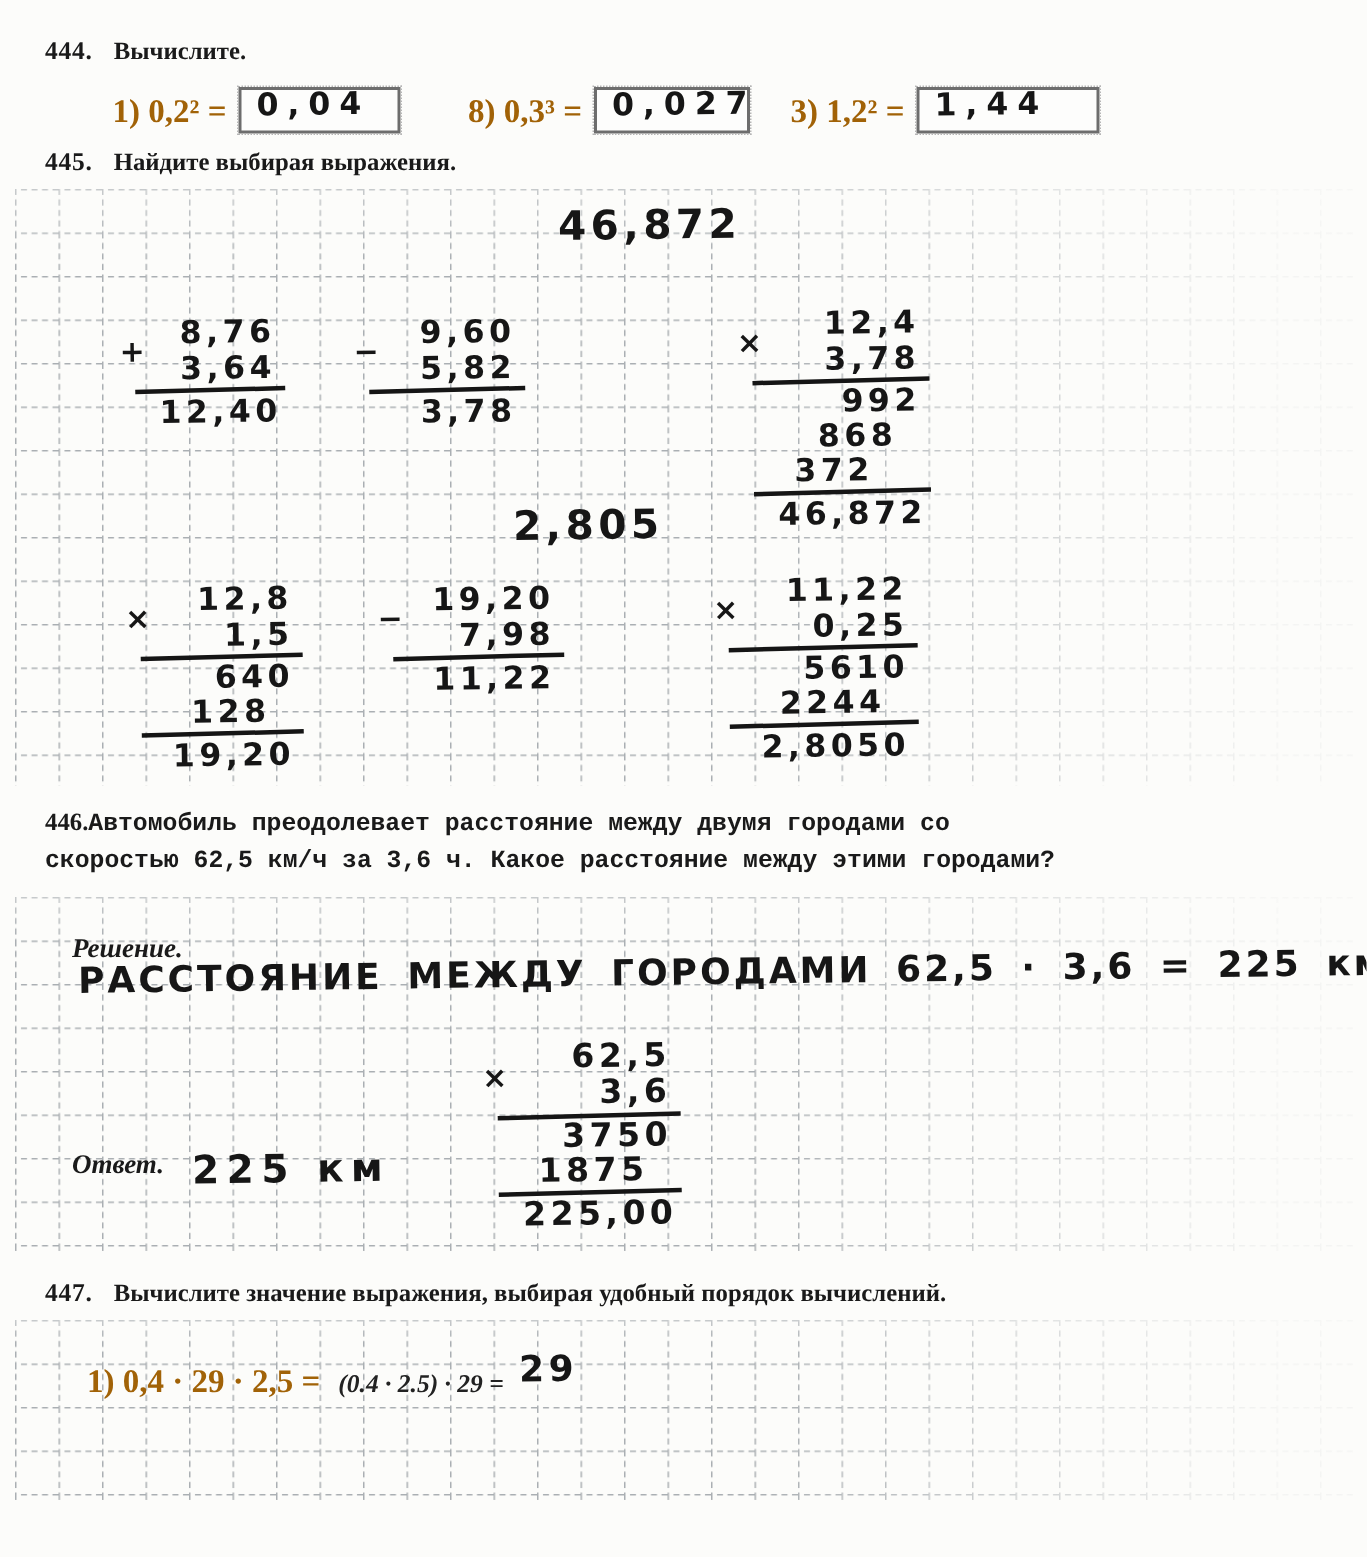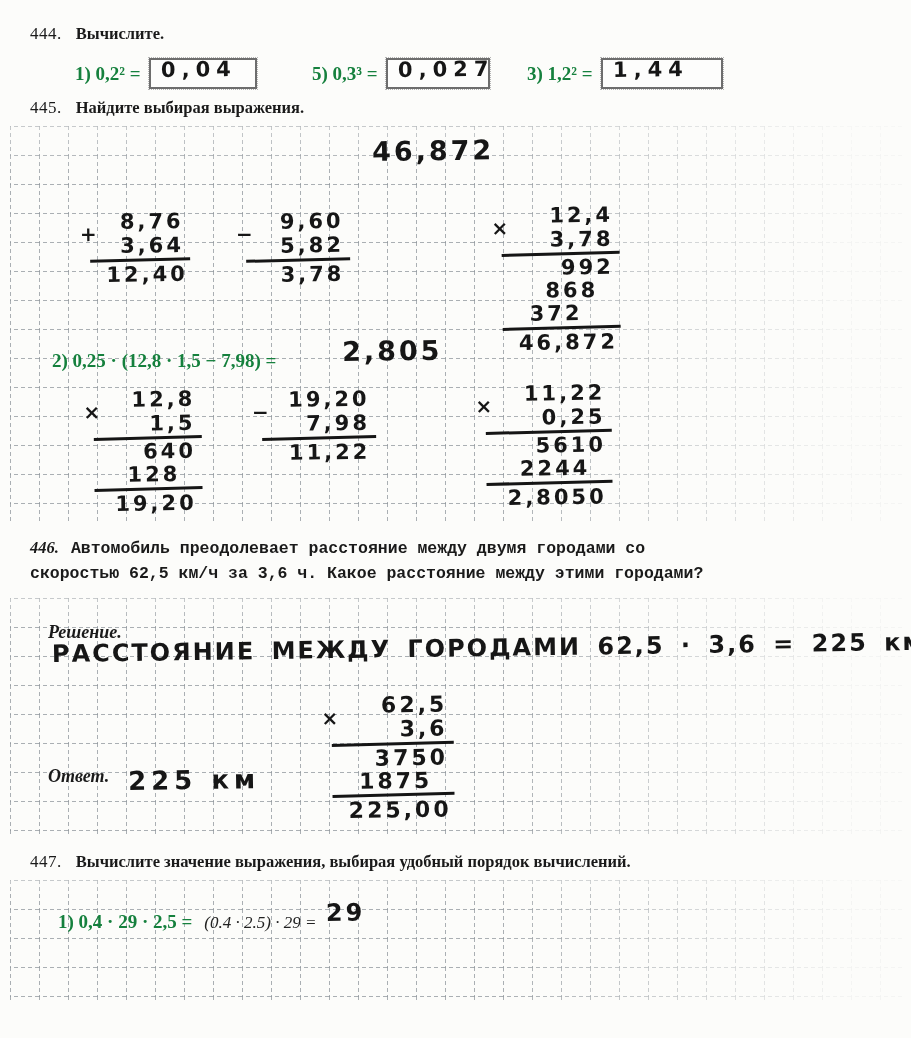--- a/index.html
+++ b/index.html
@@ -2,29 +2,29 @@
 <html><head>
 <meta charset="utf-8">
 <style>
   html,body{margin:0;padding:0;}
   body{
     width:911px;height:1038px;position:relative;overflow:hidden;
     background:#fcfcfa;
     font-family:"Liberation Serif",serif;color:#1a1a1a;
   }
   
-  .printed{font-family:"Liberation Serif",serif;font-weight:bold;font-size:19px;color:#15803d;}
+  .printed{font-family:"Liberation Serif",serif;font-weight:bold;font-size:22px;color:#a16207;}
   .ex-header{position:absolute;left:30px;white-space:nowrap;}
-  .ex-header .num{font-weight:normal;font-size:17px;margin-right:14px;letter-spacing:.5px;}
+  .ex-header .num{font-weight:bold;font-size:17px;margin-right:14px;letter-spacing:.5px;}
   .ex-header .title{font-weight:bold;font-size:16.5px;}
   .task-text{position:absolute;left:30px;width:700px;font-size:16.5px;font-weight:bold;line-height:24px;}
-  .task-text .num{margin-right:12px;font-style:italic;}
+  .task-text .num{}
   .task-text .body{display:inline;text-align:justify;font-family:Liberation Mono, monospace;}
   .italic-label{font-style:italic;font-weight:bold;font-size:18px;}
-  .hint{font-style:italic;font-weight:normal;font-size:17px;color:#222;}
+  .hint{font-style:italic;font-weight:bold;font-size:17px;color:#222;}
   
   .hw{
     font-family:"DejaVu Sans",sans-serif;font-weight:bold;color:#161616;
     letter-spacing:3px;transform:rotate(-0.8deg);transform-origin:left center;
     white-space:nowrap;
   }
   .hw-lg{font-size:27px;}
   .hw-md{font-size:21px;}
   
   .ans-item{position:absolute;top:58px;display:flex;align-items:center;}
@@ -65,21 +65,21 @@
   <span class="num">444.</span><span class="title">Вычислите.</span>
 </div>
 
 <div class="ans-item" style="left:75px">
   <span class="printed">1) 0,2² =</span>
   <span class="ans-box" style="width:104px">
       <span class="hw">0,04</span>
     </span>
 </div>
 <div class="ans-item" style="left:312px">
-  <span class="printed">5) 0,3³ =</span>
+  <span class="printed">8) 0,3³ =</span>
   <span class="ans-box" style="width:100px">
       <span class="hw">0,027</span>
     </span>
 </div>
 <div class="ans-item" style="left:527px">
   <span class="printed">3) 1,2² =</span>
   <span class="ans-box" style="width:118px">
       <span class="hw">1,44</span>
     </span>
 </div>
@@ -125,21 +125,20 @@
     <div class="rule"></div>
     <div class="numcol partials">
       <div>992</div>
       <div class="sh1">868</div>
       <div class="sh2">372</div>
     </div>
     <div class="rule"></div>
     <div class="numcol">46,872</div>
   </div>
 
-  <div class="item printed" style="left:42px;top:224px">2) 0,25 · (12,8 · 1,5 − 7,98) =</div>
   <div class="item hw hw-lg" style="left:332px;top:210px">2,805</div>
 
   <div class="colblock hw hw-md" style="left:100px;top:262px;width:86px">
     <span class="op">×</span>
     <div class="numcol">
       <div>12,8</div>
       <div>1,5</div>
     </div>
     <div class="rule"></div>
     <div class="numcol partials">

